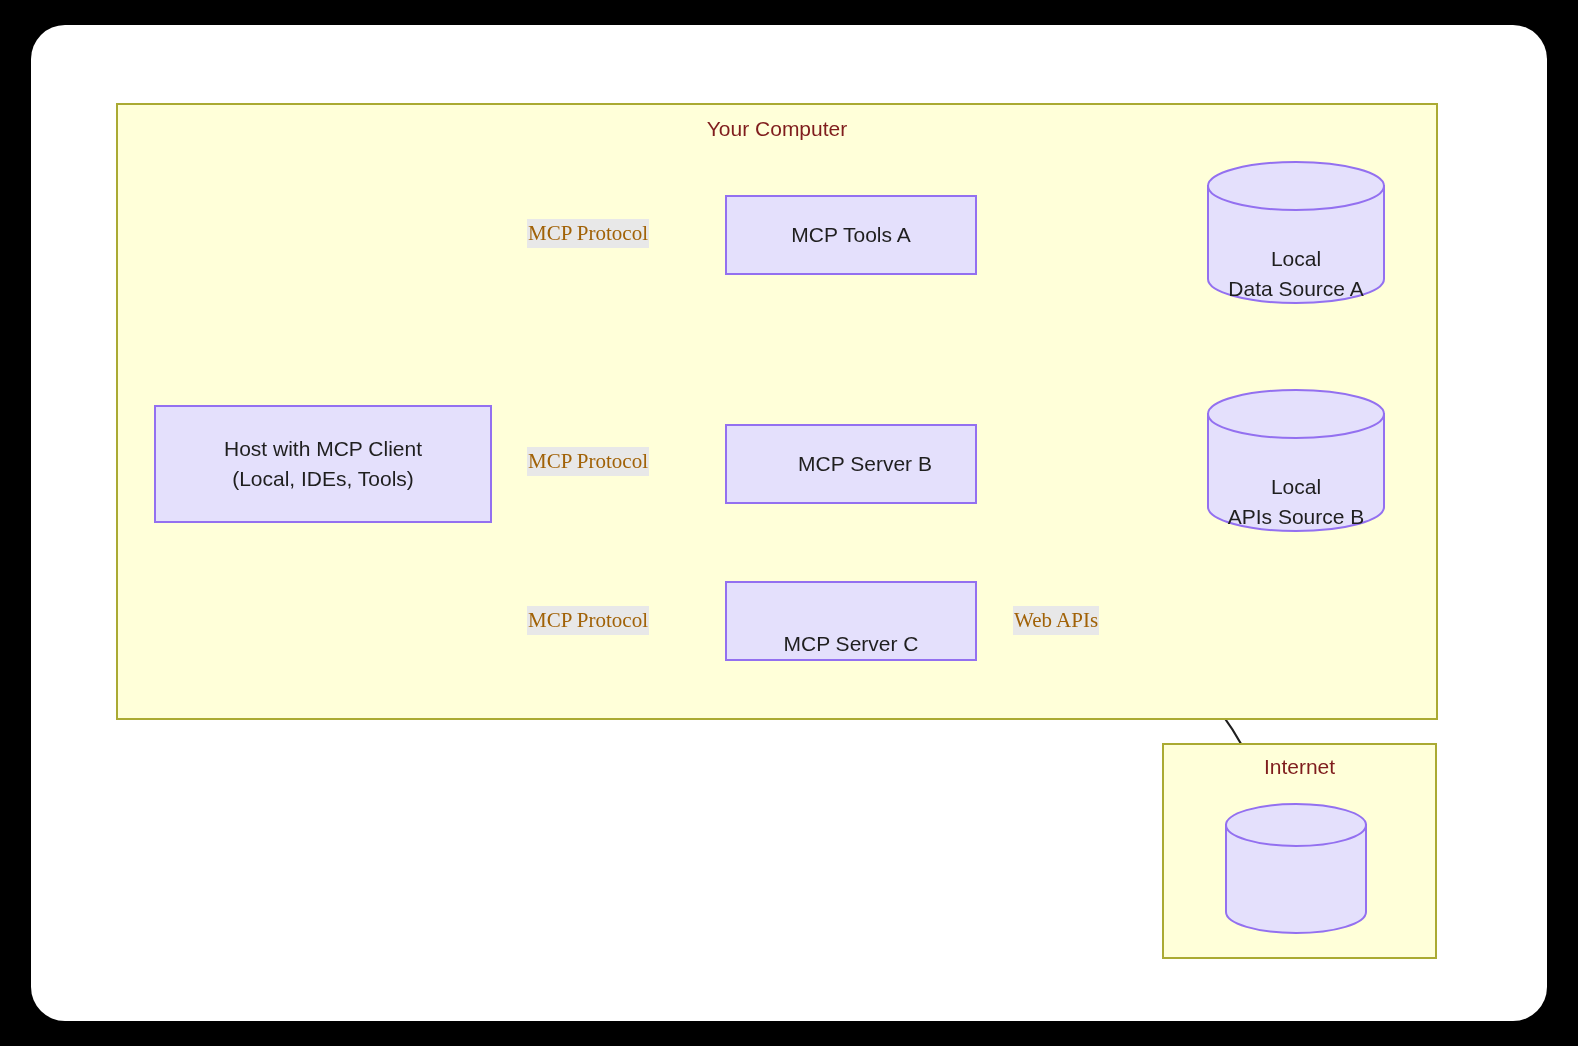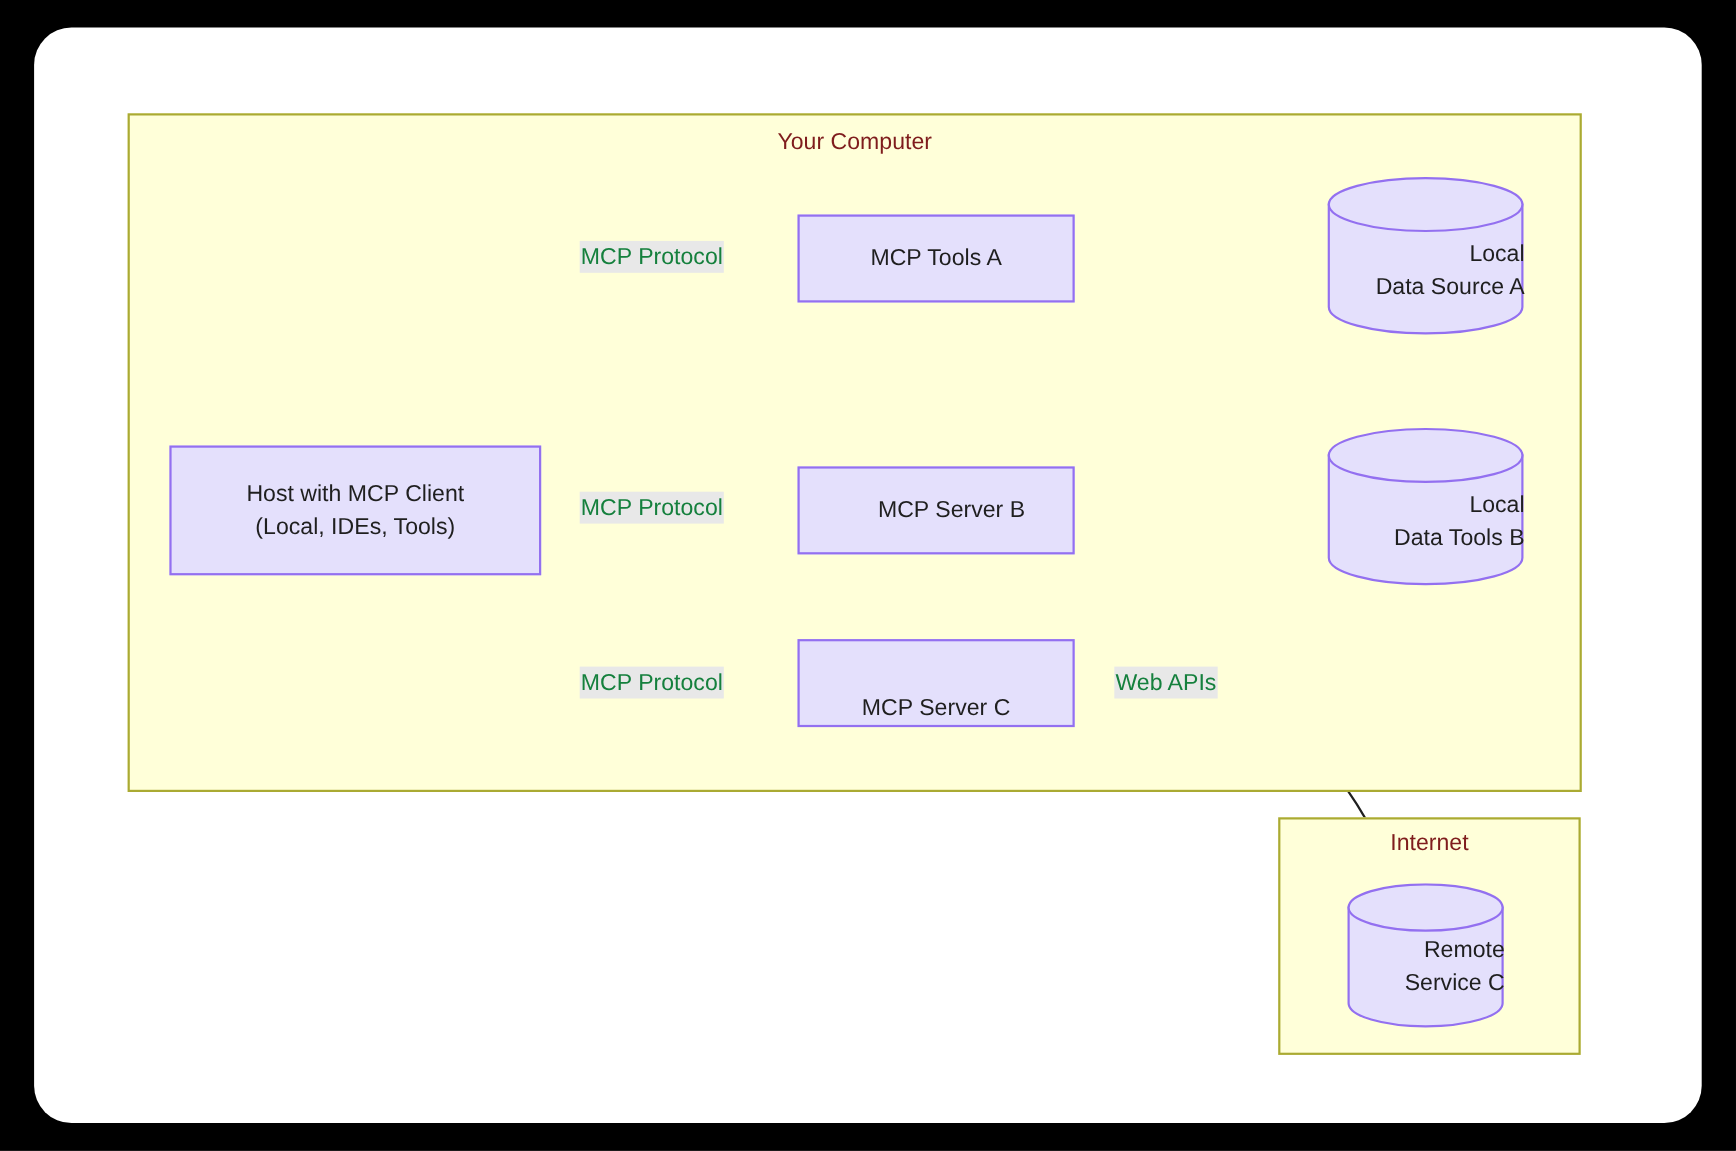--- a/index.html
+++ b/index.html
@@ -81,42 +81,44 @@
   #node-server-b  { left: 694px;  top: 399px; width: 252px; height: 80px; padding-left: 28px; }
   #node-server-c  { left: 694px;  top: 556px; width: 252px; height: 80px; justify-content: flex-end; }
 
   .cyl {
     position: absolute;
   }
   .cyl-label {
     position: absolute;
     left: 0;
     width: 100%;
-    text-align: right;
+    text-align: center;
     font-size: 21px;
     color: #1f1f1f;
     line-height: 1.42;
     pointer-events: none;
+    margin-top: 28px;
   }
   #cyl-ds-a  { left: 1175px; top: 135px; width: 180px; height: 145px; }
   #cyl-ds-b  { left: 1175px; top: 363px; width: 180px; height: 145px; }
   #cyl-rs-c  { left: 1193px; top: 778px; width: 144px; height: 132px; }
 
   #cyl-ds-a .cyl-label { top: 56px; }
   #cyl-ds-b .cyl-label { top: 56px; }
   #cyl-rs-c .cyl-label { top: 46px; }
 
   .edge-label {
     position: absolute;
     background: #E8E8E8;
     font-size: 21px;
-    color: #15803d;
+    color: #a16207;
     white-space: nowrap;
     padding: 2px 1px;
     line-height: 1.2;
+    font-family: Liberation Serif, serif;
   }
   #lbl-proto-a { left: 496px; top: 194px; }
   #lbl-proto-b { left: 496px; top: 422px; }
   #lbl-proto-c { left: 496px; top: 581px; }
   #lbl-web-api { left: 982px; top: 581px; }
 
   svg.overlay {
     position: absolute;
     left: 0;
     top: 0;
@@ -195,33 +197,29 @@
       </div>
     </div>
 
     <div class="cyl" id="cyl-ds-b">
       <svg width="180" height="145" viewBox="0 0 180 145">
         <path d="M2,26 L2,119 A88,24 0 0 0 178,119 L178,26 Z" fill="#E4E0FC" stroke="#9370F0" stroke-width="2"></path>
         <ellipse cx="90" cy="26" rx="88" ry="24" fill="#E4E0FC" stroke="#9370F0" stroke-width="2"></ellipse>
       </svg>
       <div class="cyl-label">
         <div>Local</div>
-        <div>Data Tools B</div>
+        <div>APIs Source B</div>
       </div>
     </div>
 
     <div class="cyl" id="cyl-rs-c">
       <svg width="144" height="132" viewBox="0 0 144 132">
         <path d="M2,22 L2,109 A70,21 0 0 0 142,109 L142,22 Z" fill="#E4E0FC" stroke="#9370F0" stroke-width="2"></path>
         <ellipse cx="72" cy="22" rx="70" ry="21" fill="#E4E0FC" stroke="#9370F0" stroke-width="2"></ellipse>
       </svg>
-      <div class="cyl-label">
-        <div>Remote</div>
-        <div>Service C</div>
-      </div>
     </div>
 
     <div class="edge-label" id="lbl-proto-a">MCP Protocol</div>
     <div class="edge-label" id="lbl-proto-b">MCP Protocol</div>
     <div class="edge-label" id="lbl-proto-c">MCP Protocol</div>
     <div class="edge-label" id="lbl-web-api">Web APIs</div>
 
   </div>
 </div>
 

